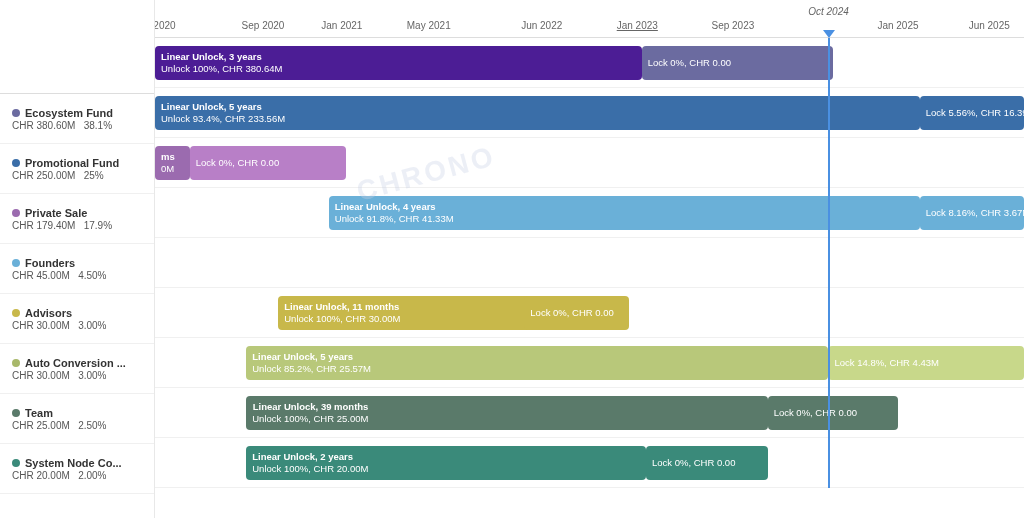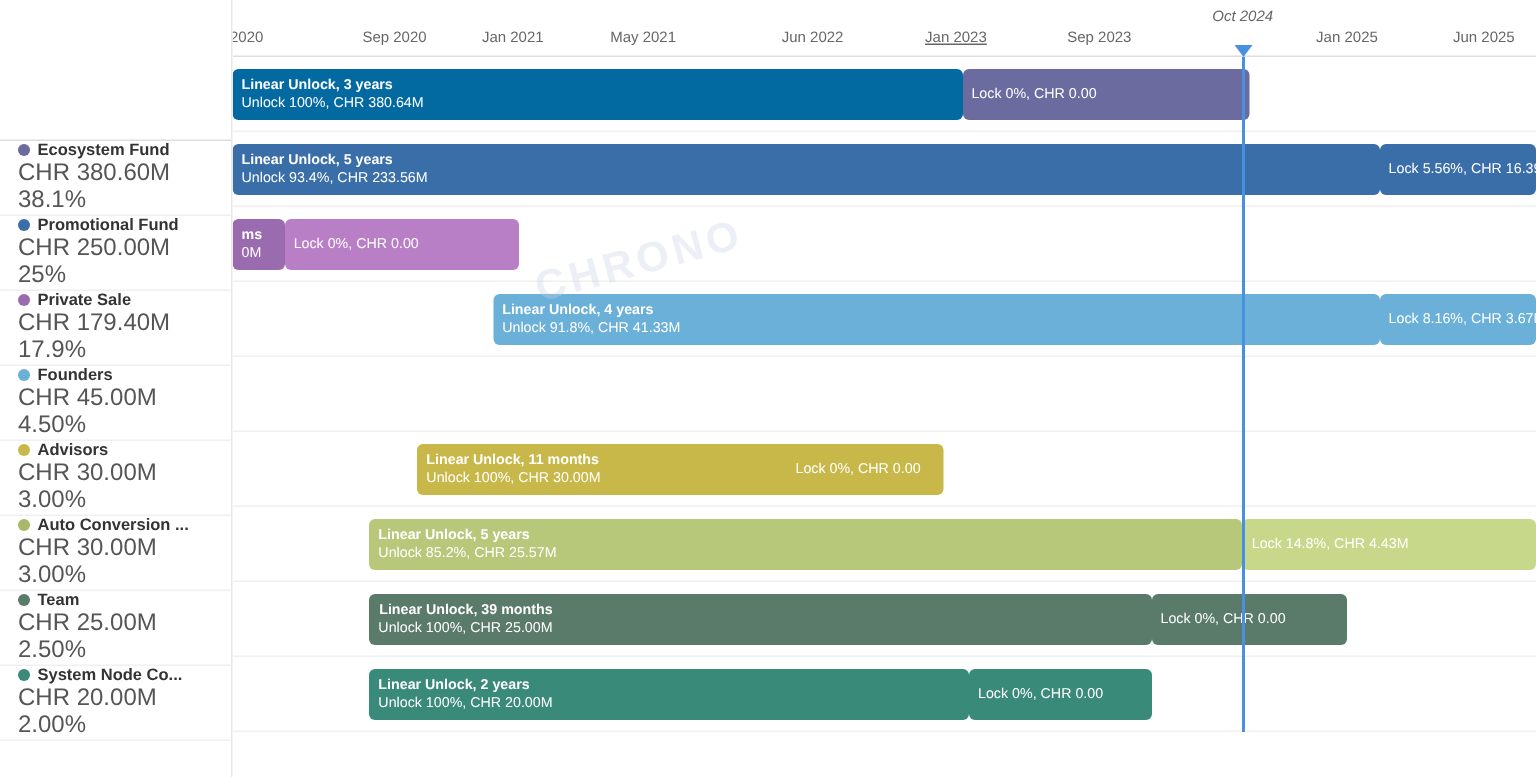--- a/index.html
+++ b/index.html
@@ -70,21 +70,21 @@
       border-bottom: 1px solid #f0f0f0;
     }
     .left-row-name {
       font-weight: 600;
       font-size: 11px;
       display: flex;
       align-items: center;
       gap: 5px;
     }
     .left-row-sub {
-      font-size: 16px;
+      font-size: 10px;
       color: #555;
       margin-top: 1px;
     }
     .dot {
       width: 8px;
       height: 8px;
       border-radius: 50%;
       display: inline-block;
       flex-shrink: 0;
     }
@@ -229,21 +229,21 @@
           <span class="timeline-col-label" style="left: 577.885px; bottom: 6px;">Sep 2023</span>
           <span class="timeline-col-label" style="left: 673.475px; bottom: 20px; font-style: italic;">Oct 2024</span>
           <span class="timeline-col-label" style="left: 742.995px; bottom: 6px;">Jan 2025</span>
           <span class="timeline-col-label" style="left: 834.24px; bottom: 6px;">Jun 2025</span>
         </div>
       <div class="rows-container" id="rows-container" style="position:relative;">
 
         <div class="watermark" style="top:120px; left:200px;">CHRONO</div>
 
       <div class="row" style="height: 50px;">
-            <div class="bar" style="left: 0px; width: 486.64px; background: #0369a1; top: 8px;">
+            <div class="bar" style="left: 0px; width: 486.64px; background: #4c1d95; top: 8px;">
               <div class="bar-text">
                 <div style="font-weight:600;">Linear Unlock, 3 years</div>
                 <div>Unlock 100%, CHR 380.64M</div>
               </div>
             </div>
             <div class="bar" style="left: 486.64px; width: 191.18px; background: rgb(107, 107, 160); top: 8px;">
               <div class="bar-text">
                 <div>Lock 0%, CHR 0.00</div>
               </div>
             </div>

